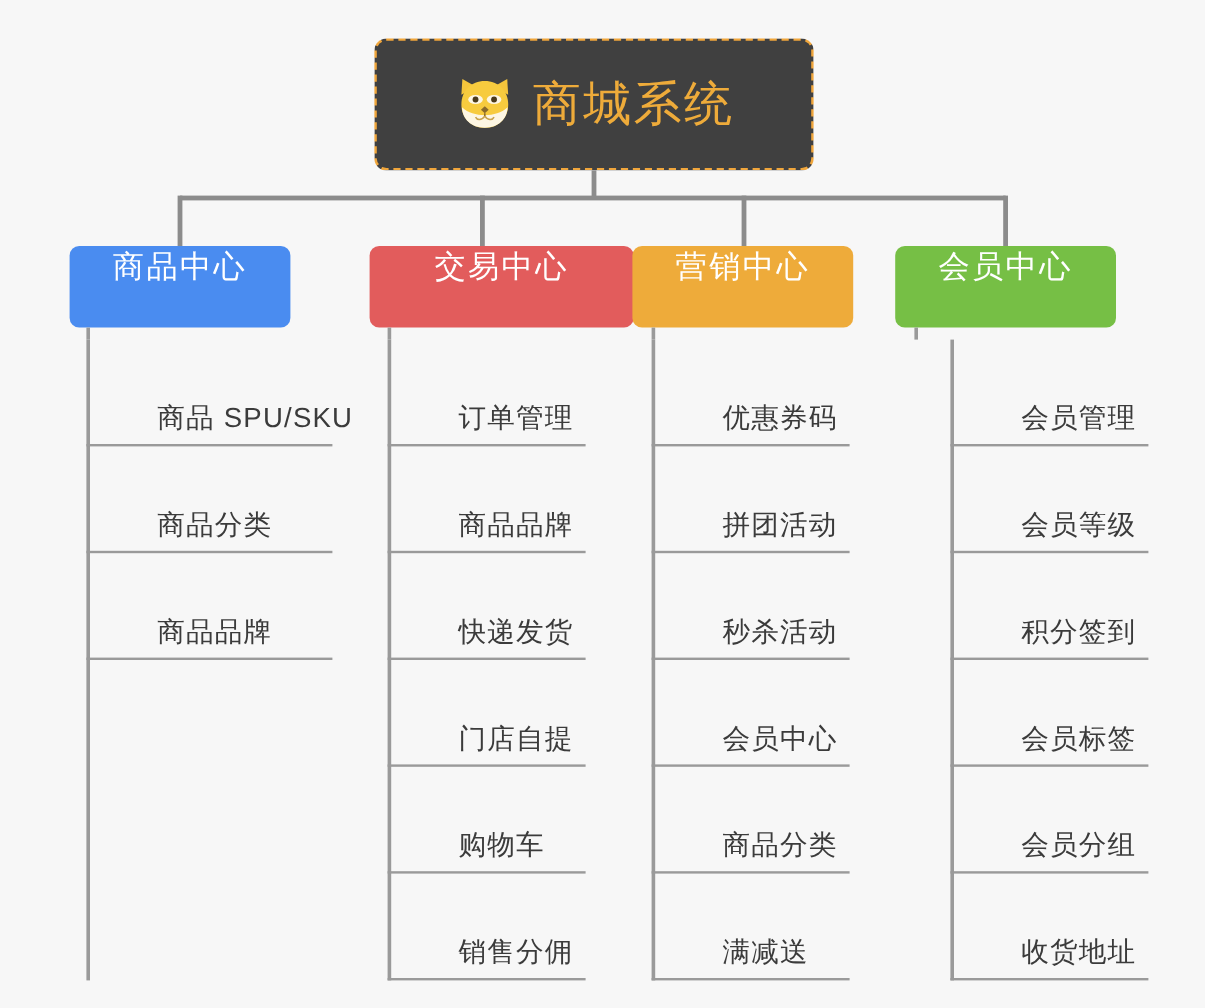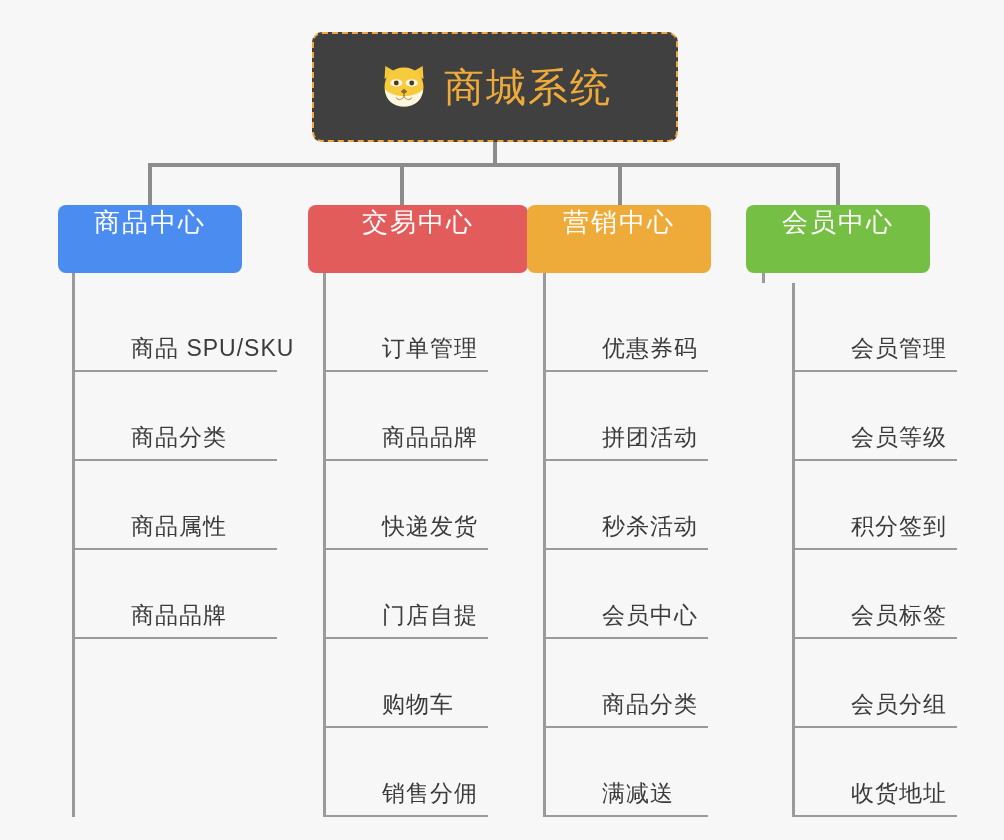--- a/index.html
+++ b/index.html
@@ -152,23 +152,20 @@
       <div class="conn conn-v" style="left: 72px; top: 273px; height: 10px; background: rgb(154, 154, 154); width: 3px;"></div>
       <div class="branch" style="left: 72px; width: 205px;">
         <div class="spine" style="height: 534px;"></div>
         <div class="leaf">
           <span class="leaf-label">商品 SPU/SKU</span>
         </div>
         <div class="leaf">
           <span class="leaf-label">商品分类</span>
         </div>
         <div class="leaf">
-          <span class="leaf-label">商品属性</span>
-        </div>
-        <div class="leaf">
           <span class="leaf-label">商品品牌</span>
         </div>
       </div>
       <div class="cat-box" style="left: 308px; top: 205px; width: 220px; background: rgb(226, 92, 92);">
         <span>交易中心</span>
       </div>
       <div class="conn conn-v" style="left: 323px; top: 273px; height: 10px; background: rgb(154, 154, 154); width: 3px;"></div>
       <div class="branch" style="left: 323px; width: 165px;">
         <div class="spine" style="height: 534px;"></div>
         <div class="leaf">

